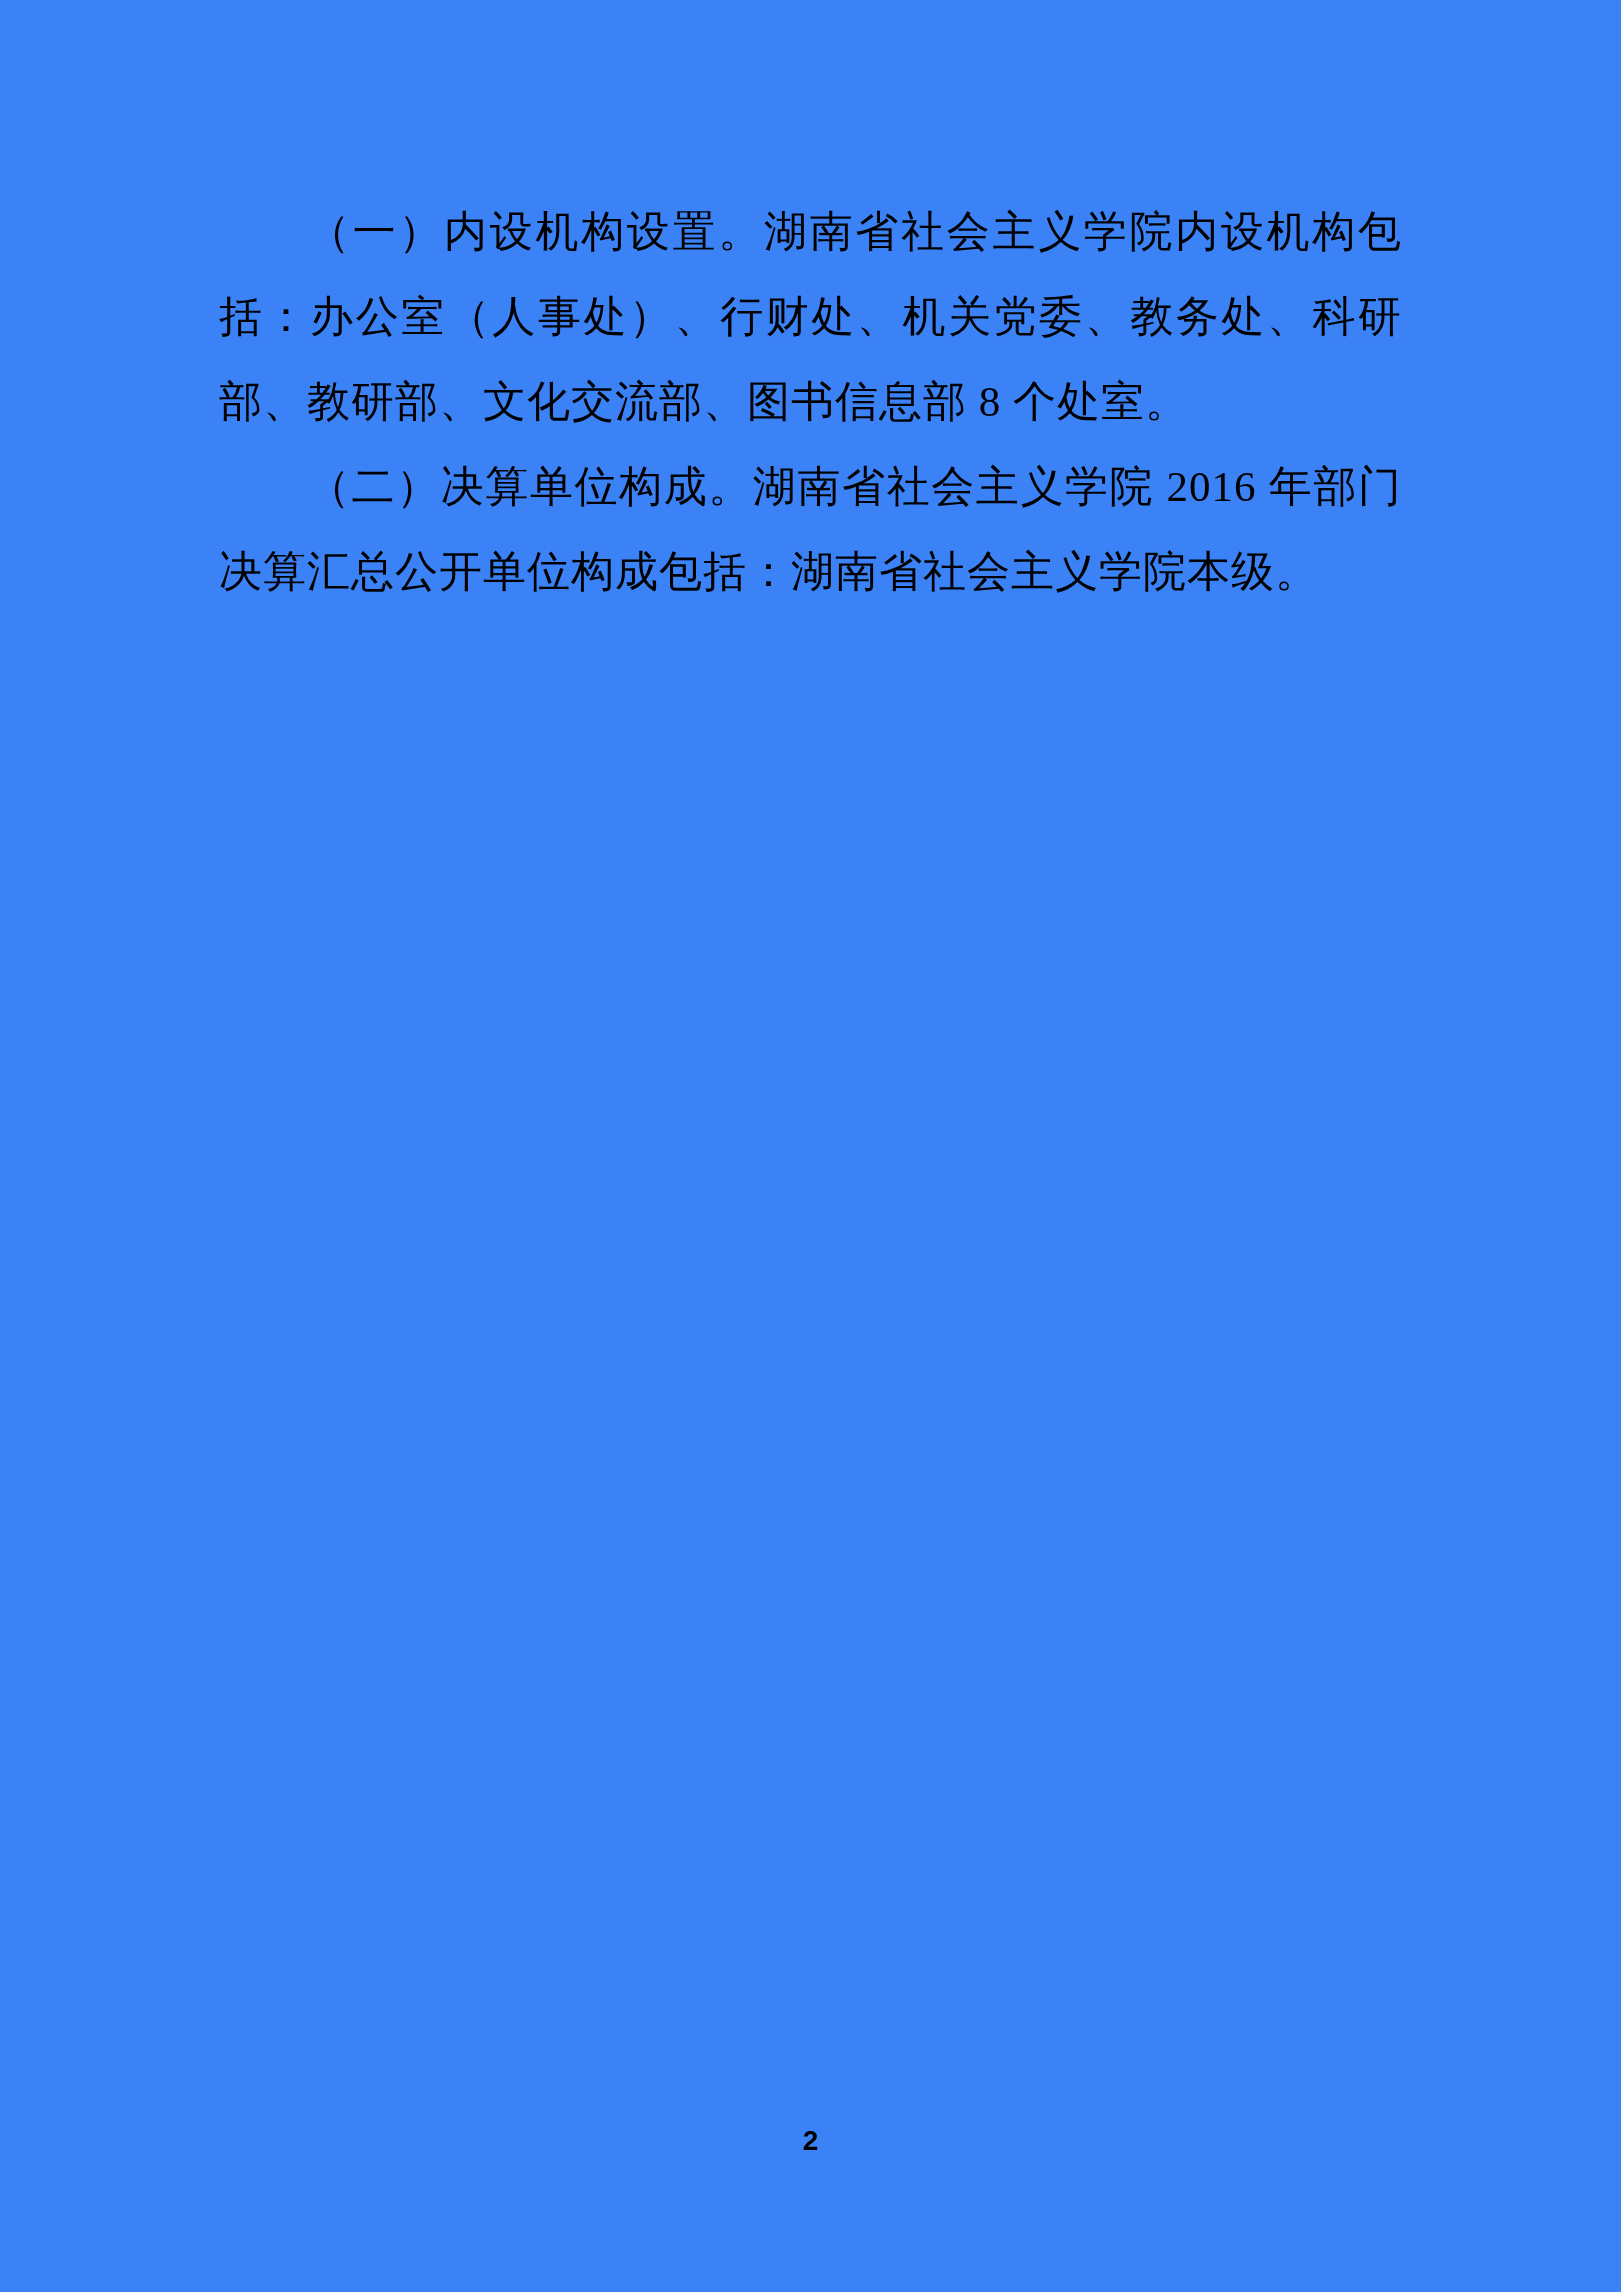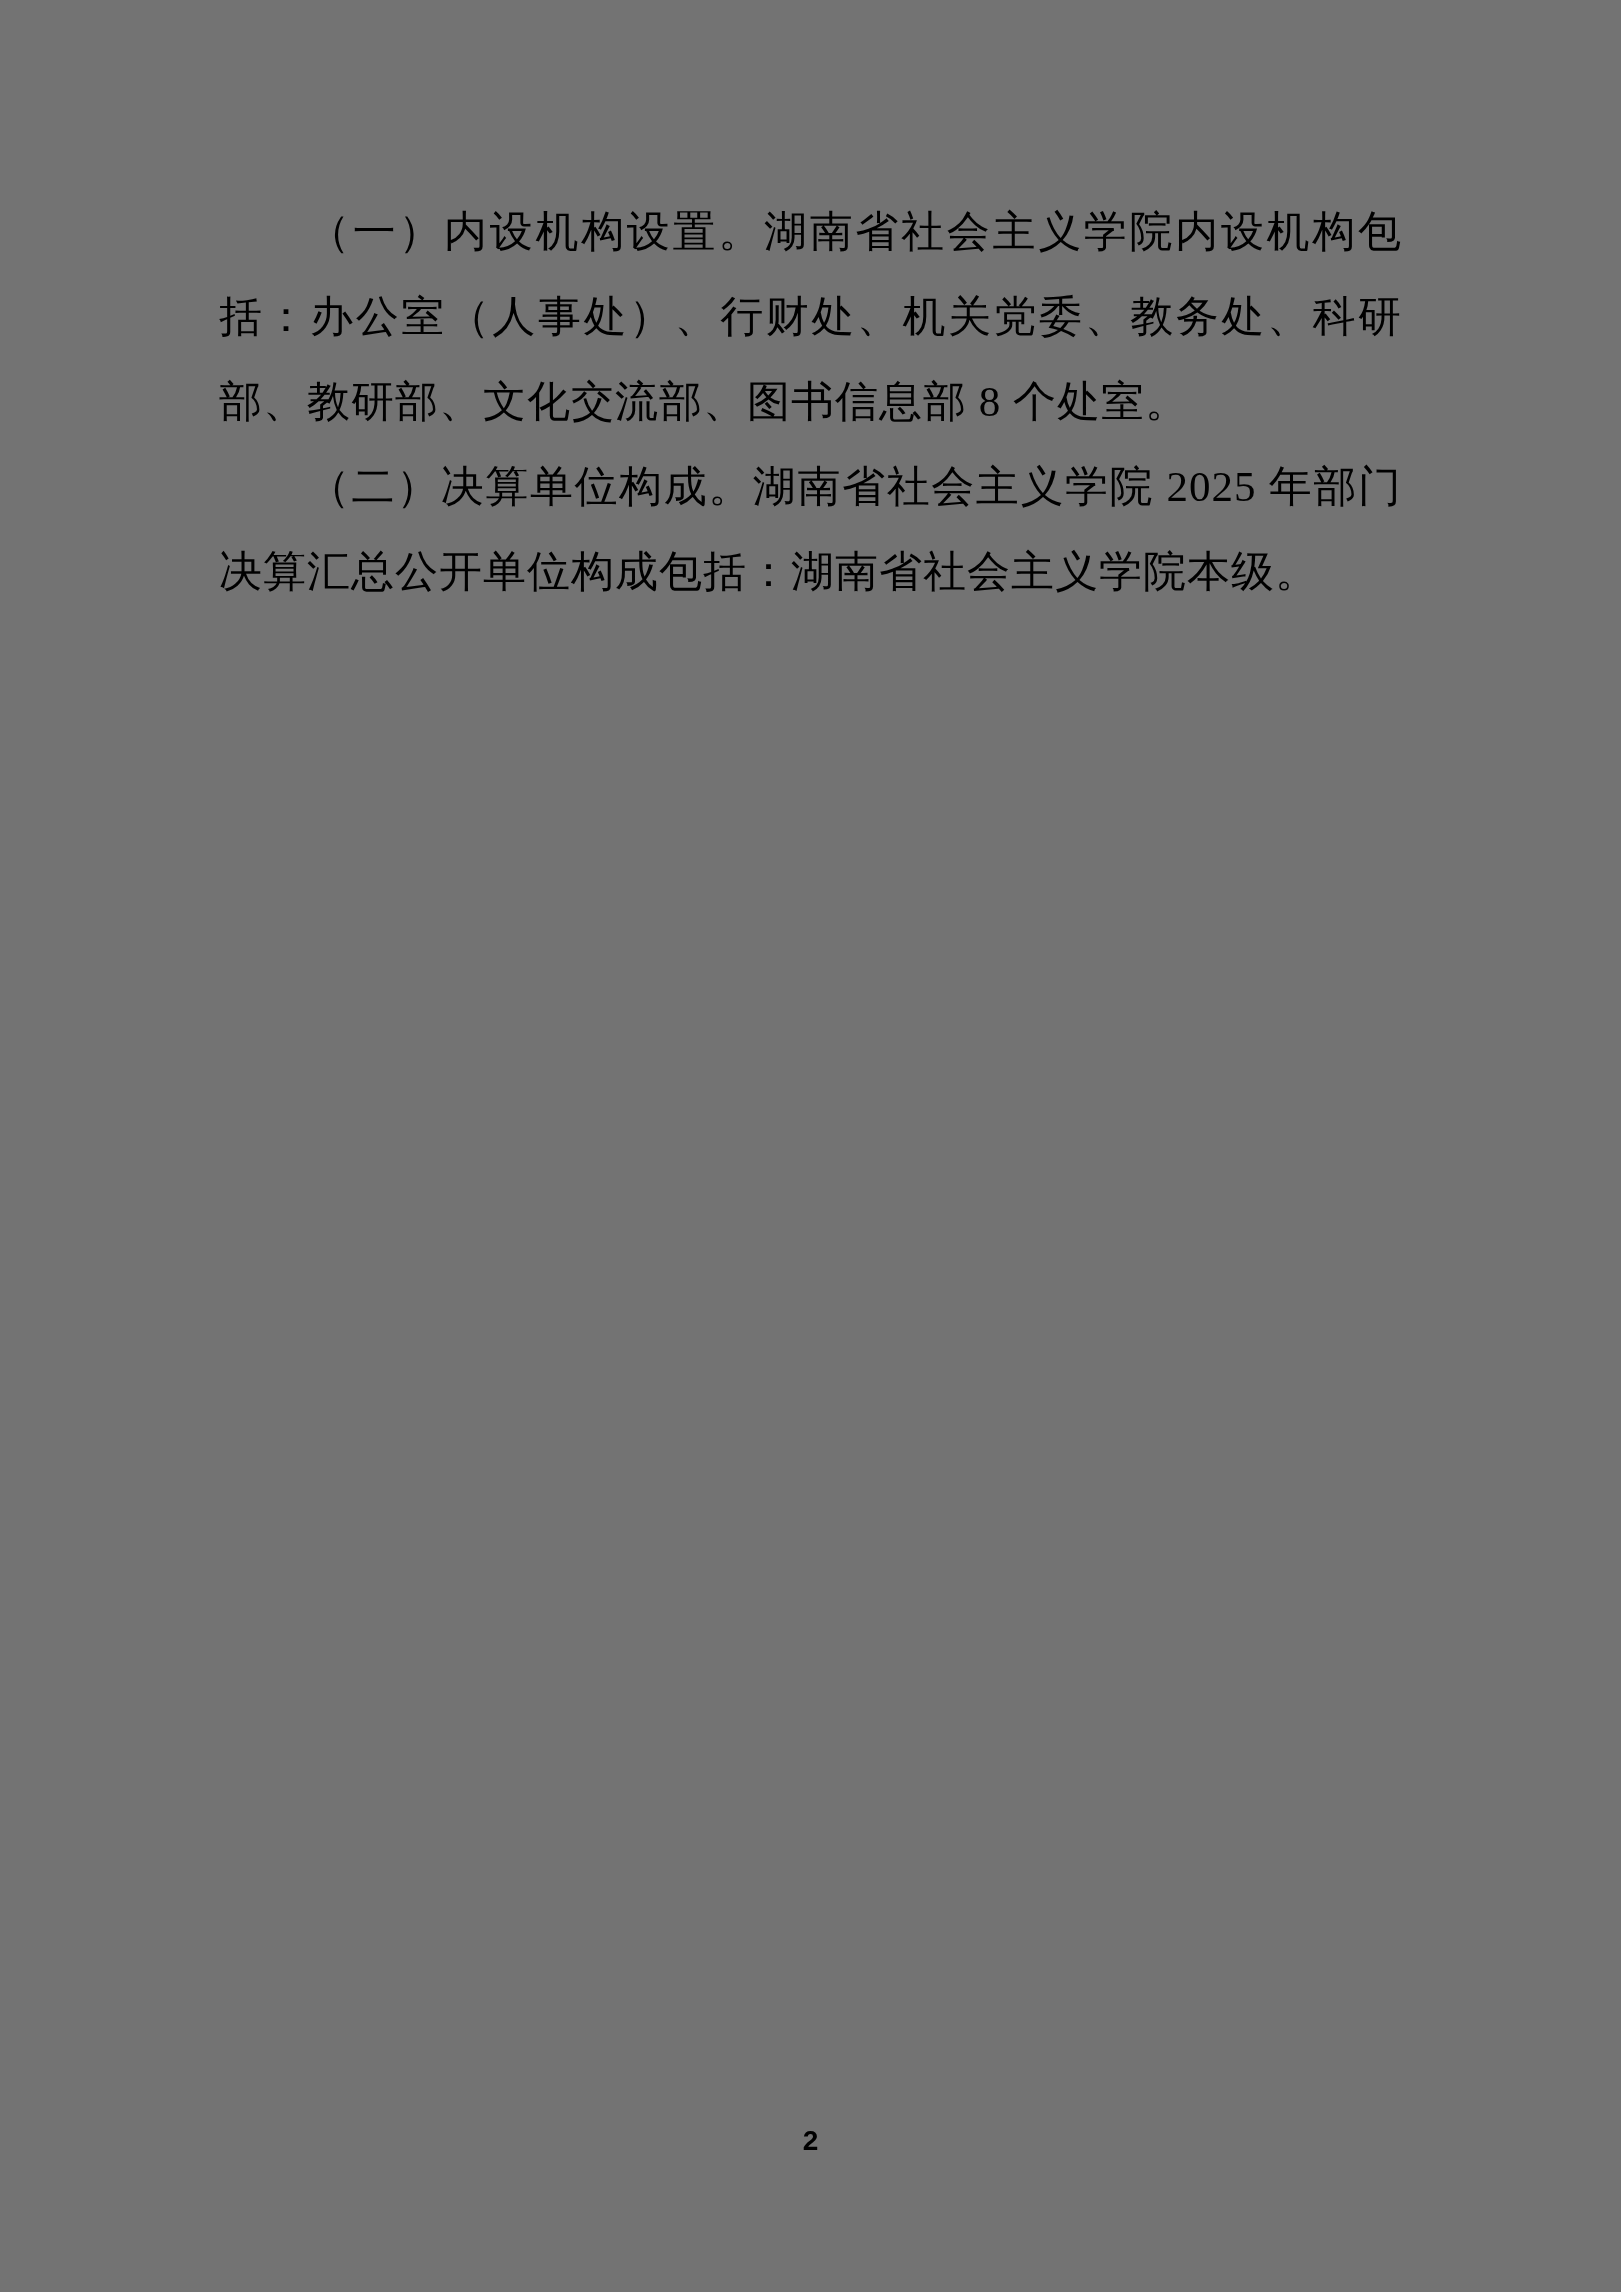--- a/index.html
+++ b/index.html
@@ -4,21 +4,21 @@
 <style>
   html, body {
     margin: 0;
     padding: 0;
     background: #ffffff;
   }
   .page {
     position: relative;
     width: 1621px;
     height: 2293px;
-    background: #737373;
+    background: #3b82f6;
     color: #000000;
     font-family: "Liberation Serif", "DejaVu Serif", serif;
     overflow: hidden;
   }
   .content {
     position: absolute;
     left: 219px;
     top: 189px;
     width: 1183px;
   }
@@ -43,17 +43,17 @@
     font-family: "Liberation Sans", "DejaVu Sans", sans-serif;
     color: #000000;
   }
 </style>
 </head>
 <body>
 
 <div class="page">
   <div class="content">
     <p class="para">（一）内设机构设置。湖南省社会主义学院内设机构包括：办公室（人事处）、行财处、机关党委、教务处、科研部、教研部、文化交流部、图书信息部 8 个处室。</p>
-    <p class="para">（二）决算单位构成。湖南省社会主义学院 2025 年部门决算汇总公开单位构成包括：湖南省社会主义学院本级。</p>
+    <p class="para">（二）决算单位构成。湖南省社会主义学院 2016 年部门决算汇总公开单位构成包括：湖南省社会主义学院本级。</p>
   </div>
   <div class="page-number">2</div>
 </div>
 
 
 </body></html>

